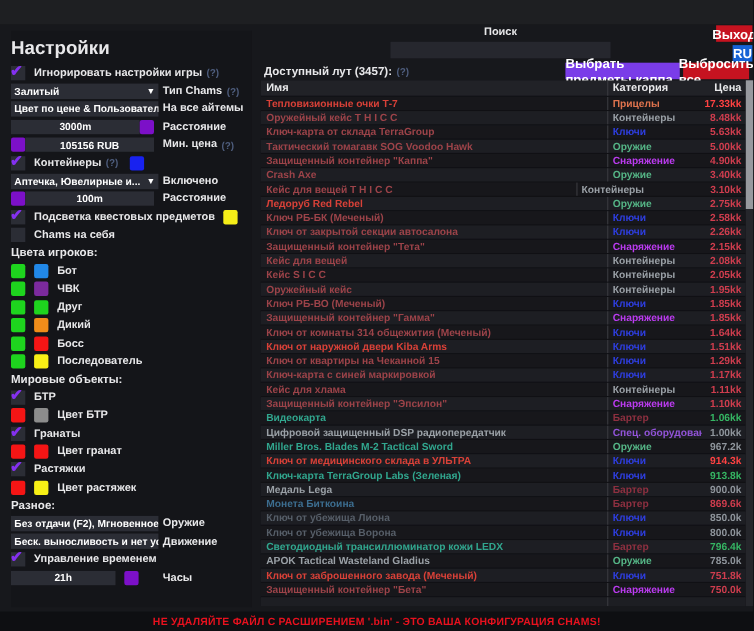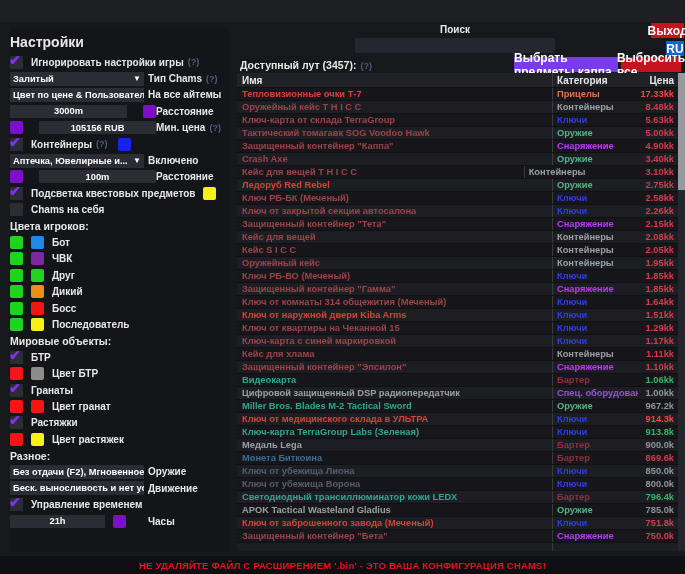--- a/index.html
+++ b/index.html
@@ -14,34 +14,34 @@
   #kappa-btn{left:514px;top:57px;width:104px;height:15px;background:#7a3ce8;}
   #dropall-btn{left:621px;top:57px;width:60px;height:15px;background:#c61320;}
   #search-label{position:absolute;left:355px;top:24px;width:200px;text-align:center;
        color:#e8e8ea;font-weight:bold;font-size:10px;}
   #search-input{position:absolute;left:355px;top:38px;width:200px;height:15px;
        background:#26272e;border:none;color:#fff;font-size:10px;padding:0 4px;}
   #loot-title{position:absolute;left:240px;top:59px;color:#e8e8ea;font-weight:bold;font-size:10.5px;}
   .hint{color:#4e5d7d;font-weight:bold;font-size:9px;margin-left:4px;}
   
   #settings{position:absolute;left:10px;top:28px;width:219px;height:524px;background:#141519;padding:4px 0 0 0;}
-  #settings-title{color:#e8e8ea;font-weight:bold;font-size:14px;margin:2px 0 4px 0;}
+  #settings-title{color:#e8e8ea;font-weight:bold;font-size:17px;margin:2px 0 4px 0;}
   .lrow{display:flex;align-items:center;height:16.4px;position:relative;}
   .sect{color:#e8e8ea;font-weight:bold;font-size:10.5px;}
   .lbl{color:#e8e8ea;font-weight:bold;font-size:10px;white-space:nowrap;}
   .ctrl{flex:0 0 138px;display:flex;align-items:center;}
   .dd{background:#2b2d35;color:#fff;font-weight:bold;font-size:9.3px;height:14px;width:134px;
       display:flex;align-items:center;justify-content:space-between;padding:0 3px;white-space:nowrap;overflow:hidden;}
   .dd .car{color:#fff;font-size:8px;margin-left:2px;}
   .inputbox{background:#2b2d35;color:#fff;font-weight:bold;font-size:9.3px;height:13px;
       display:flex;align-items:center;justify-content:center;}
   .cb{width:13px;height:13px;background:#2b2d35;position:relative;flex:0 0 13px;}
   .cb .mark{position:absolute;left:-1px;top:-4px;color:#8430f0;font-size:14px;font-weight:bold;}
   .sw{width:13px;height:13px;border-radius:2px;flex:0 0 13px;}
-  .gap4{margin-left:16px;}.gap8{margin-left:8px;}.gap10{margin-left:10px;}
+  .gap4{margin-left:0;}.gap8{margin-left:8px;}.gap10{margin-left:10px;}
   
   #loot-table{position:absolute;left:237px;top:73px;width:441px;height:478px;overflow:hidden;}
   #loot-head{display:flex;height:15px;background:#212227;border-bottom:1px solid #101014;}
   #loot-head div{color:#e8e8ea;font-weight:bold;font-size:10px;line-height:15px;}
   .c-name{width:316px;padding-left:5px;overflow:hidden;white-space:nowrap;border-right:1px solid #3a3b40;}
   .c-cat{width:85px;padding-left:4px;overflow:hidden;white-space:nowrap;}
   .c-price{width:40px;padding-right:4px;text-align:right;white-space:nowrap;}
   #loot-body{height:463px;overflow:hidden;}
   .trow{display:flex;height:13px;background:#17171b;border-bottom:1px solid #101014;}
   .trow.alt{background:#1d1e23;}

